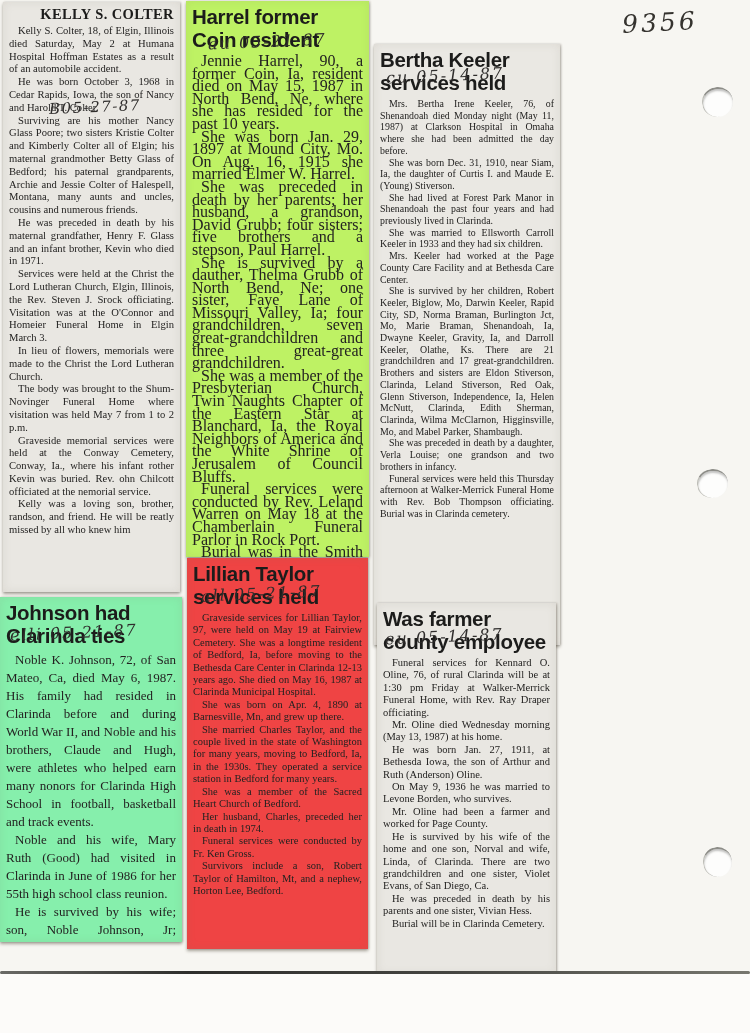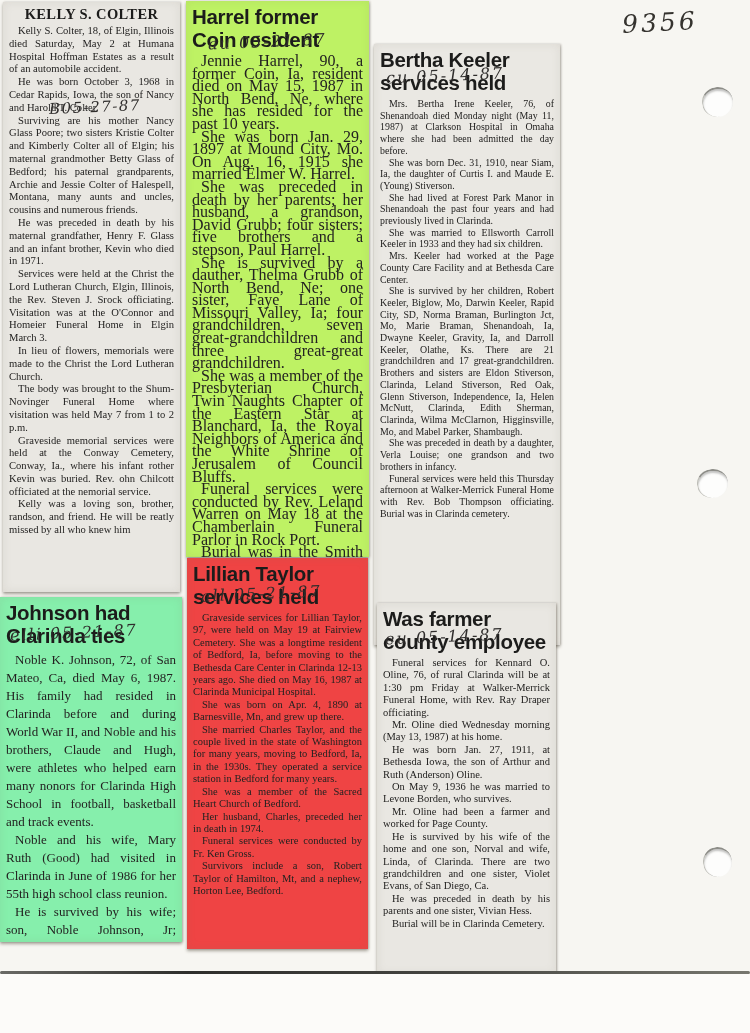--- a/index.html
+++ b/index.html
@@ -58,21 +58,21 @@
     font-weight:700;
     font-size:20.5px;
     line-height:23px;
     letter-spacing:-0.3px;
     color:#1c1c1b;
   }
   .clip.kelly h2{
     font-family:"Liberation Serif", serif;
     font-size:14.5px;
     line-height:17px;
-    text-align:center;
+    text-align:right;
     letter-spacing:0.4px;
     margin-bottom:2px;
   }
   .clip .body p{
     margin:0;
     text-indent:9px;
     text-align:justify;
     font-size:10.6px;
     line-height:12.8px;
   }

